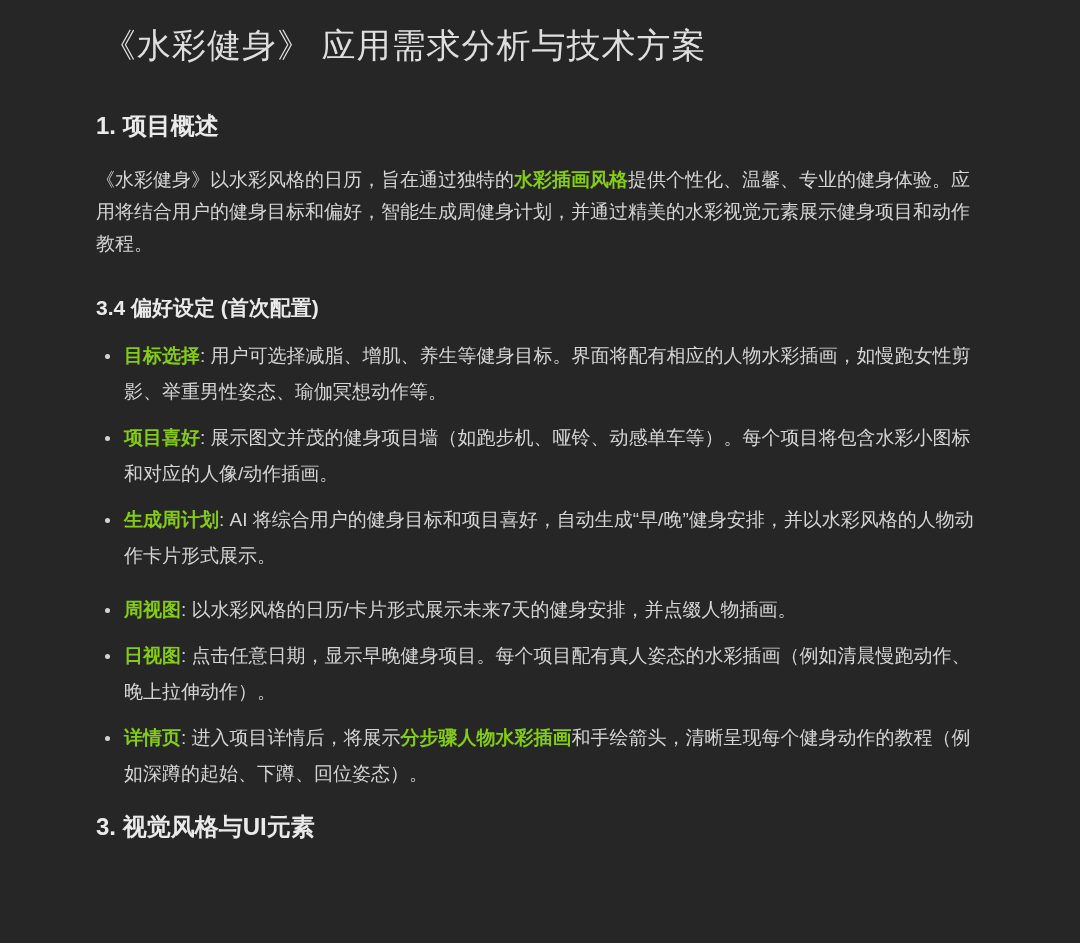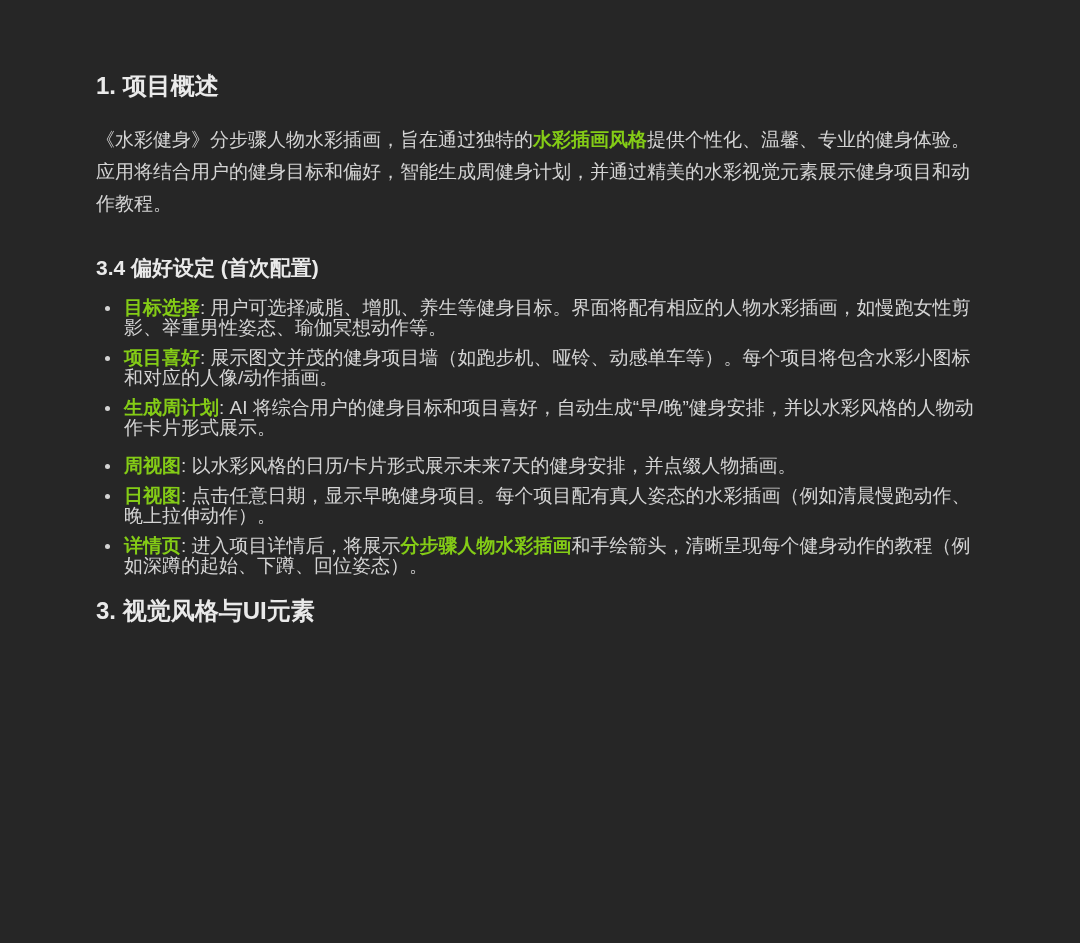--- a/index.html
+++ b/index.html
@@ -52,35 +52,36 @@
   p.body-text {
     margin: 24px 0 0 0;
     line-height: 32px;
   }
   ul.bullet-list {
     margin: 18px 0 0 0;
     padding-left: 26px;
   }
   ul.bullet-list li {
     margin: 0 0 10px 0;
-    line-height: 20px;
+    line-height: 36px;
     padding-left: 2px;
   }
   ul.bullet-list li::marker { color: var(--text); font-size: 17px; }
   strong { font-weight: 700; color: #84cc16; }
 </style>
 </head>
 <body>
 
 <main class="doc">
 
+  <h1 class="doc-title">《水彩健身》 应用需求分析与技术方案</h1>
 
   <h2 class="sec-heading first">1. 项目概述</h2>
 
-  <p class="body-text"><span>《水彩健身》分步骤人物水彩插画，旨在通过独特的</span><strong>水彩插画风格</strong><span>提供个性化、温馨、专业的健身体验。应用将结合用户的健身目标和偏好，智能生成周健身计划，并通过精美的水彩视觉元素展示健身项目和动作教程。</span></p>
+  <p class="body-text"><span>《水彩健身》以水彩风格的日历，旨在通过独特的</span><strong>水彩插画风格</strong><span>提供个性化、温馨、专业的健身体验。应用将结合用户的健身目标和偏好，智能生成周健身计划，并通过精美的水彩视觉元素展示健身项目和动作教程。</span></p>
 
 
   <h3 class="sub-heading">3.4 偏好设定 (首次配置)</h3>
 
   <ul class="bullet-list">
     <li><strong>目标选择</strong><span>: </span><span>用户可选择减脂、增肌、养生等健身目标。界面将配有相应的人物水彩插画，如慢跑女性剪影、举重男性姿态、瑜伽冥想动作等。</span></li>
     <li><strong>项目喜好</strong><span>: </span><span>展示图文并茂的健身项目墙（如跑步机、哑铃、动感单车等）。每个项目将包含水彩小图标和对应的人像/动作插画。</span></li>
     <li><strong>生成周计划</strong><span>: </span><span>AI 将综合用户的健身目标和项目喜好，自动生成“早/晚”健身安排，并以水彩风格的人物动作卡片形式展示。</span></li>
   </ul>
 

